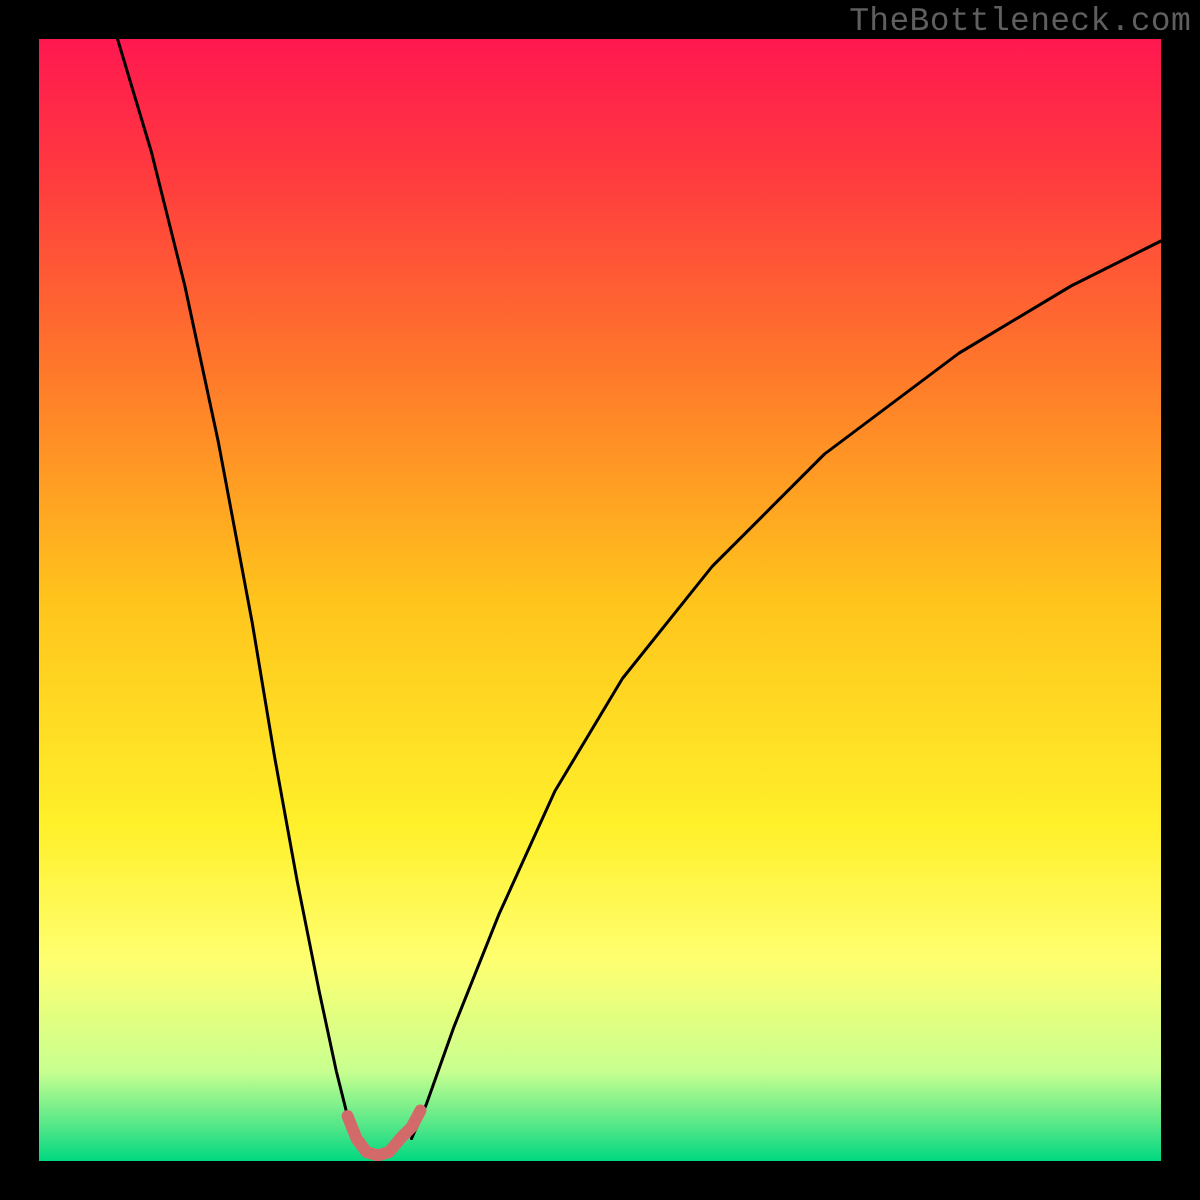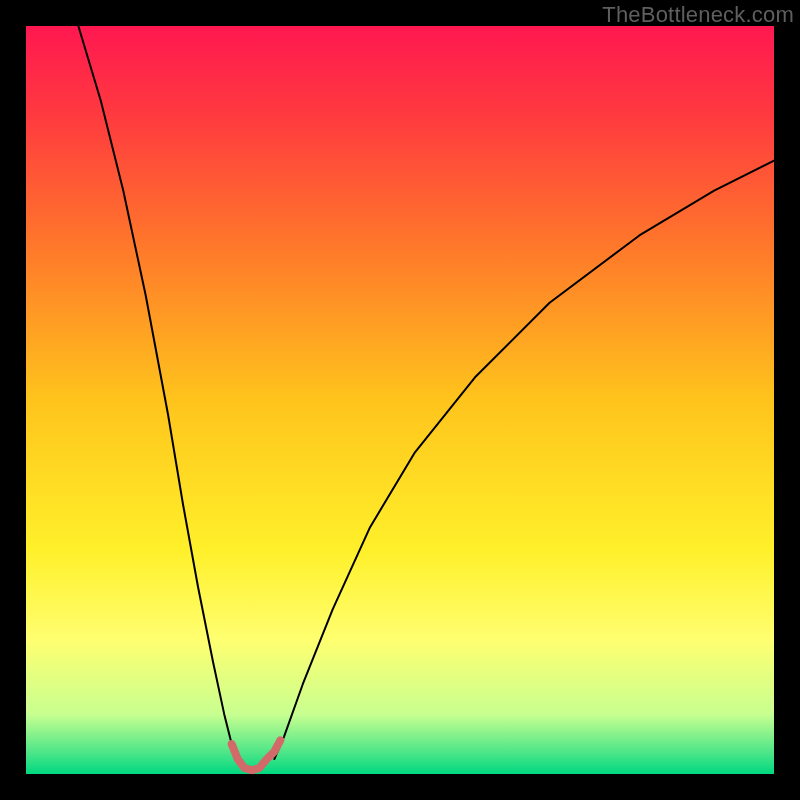--- a/index.html
+++ b/index.html
@@ -27,20 +27,21 @@
     height: 748px;
   }
   .watermark {
     position: absolute;
     top: 2px;
     right: 6px;
     color: #5f5f5f;
     font-size: 22px;
     letter-spacing: 0.2px;
     font-weight: 500;
+    font-family: Liberation Mono, monospace;
   }
 </style>
 </head>
 <body>
 
 <div class="frame">
   <svg class="plot" viewBox="0 0 748 748" preserveAspectRatio="none">
     <defs>
       <linearGradient id="bg-grad" x1="0" y1="0" x2="0" y2="1">
           <stop offset="0%" stop-color="#ff1850"></stop>

